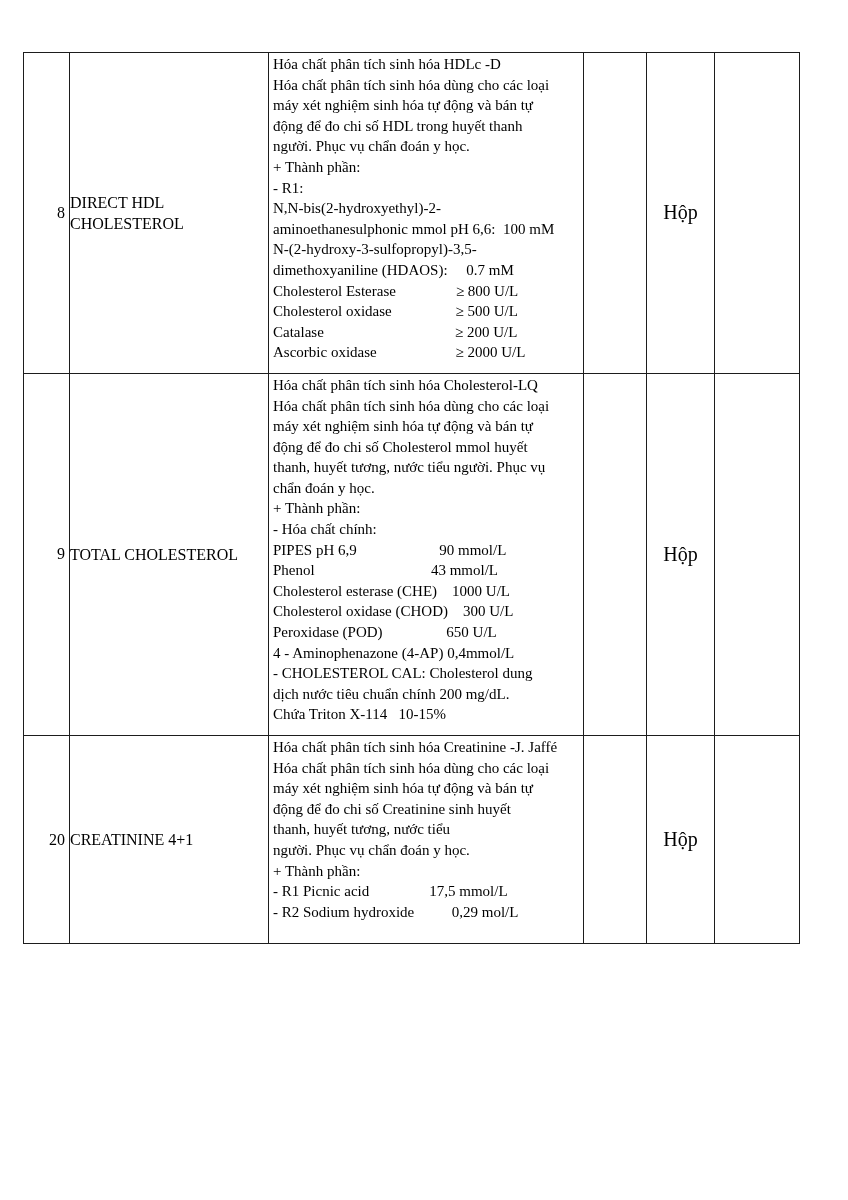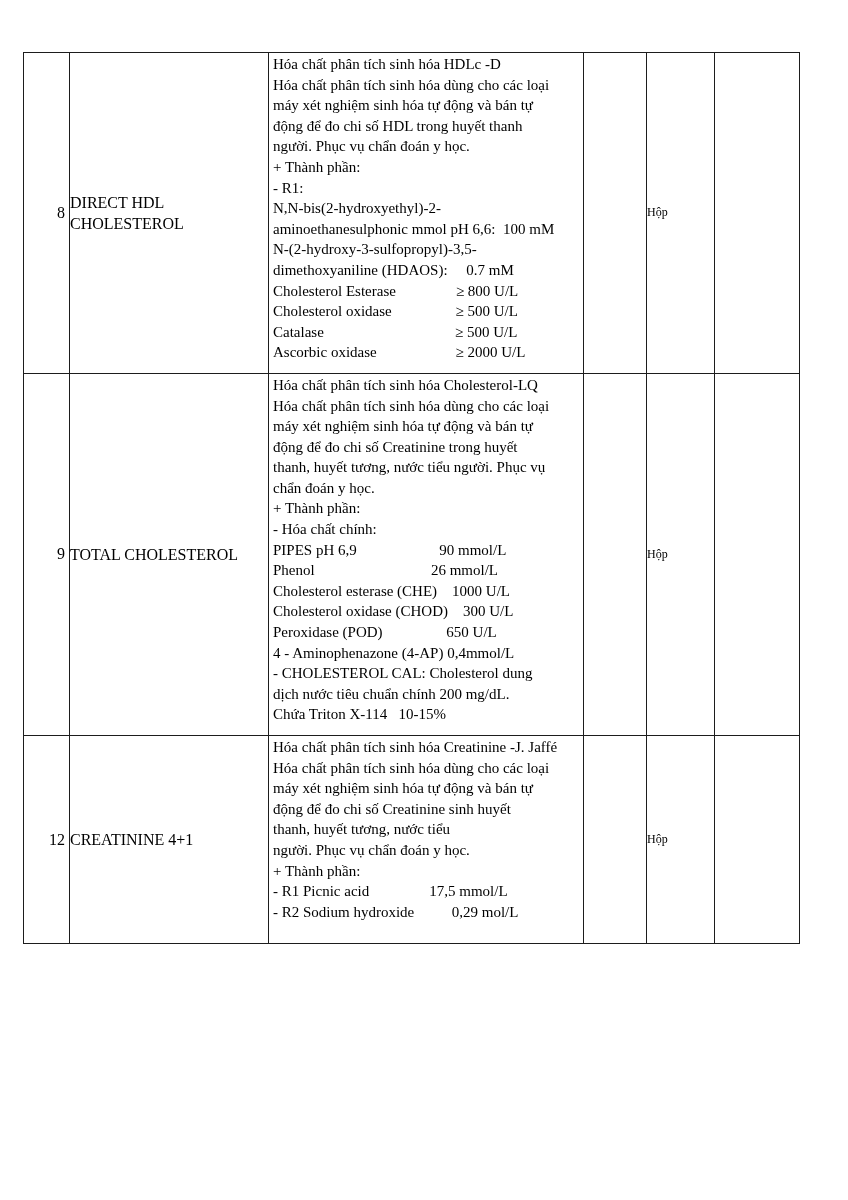--- a/index.html
+++ b/index.html
@@ -41,21 +41,21 @@
   }
   td.cell-name { font-size: 16px; }
   .name-line { line-height: 21px; }
   td.cell-desc { vertical-align: top; padding: 1px 2px 10px 4px; }
   .desc-line {
     font-size: 15px;
     line-height: 20.6px;
     white-space: pre-wrap;
     word-break: normal;
   }
-  td.cell-unit { font-size: 12px; margin-top: 28px; }
+  td.cell-unit { text-align: center; font-size: 20px; margin-top: 28px; }
   td.cell-blank { background: #ffffff; }
 </style>
 </head>
 <body>
 
 <div class="page">
   <table class="reagent-table">
     <colgroup>
       <col class="c-index">
       <col class="c-name">
@@ -78,57 +78,57 @@
             <div class="desc-line">động để đo chi số HDL trong huyết thanh</div>
             <div class="desc-line">người. Phục vụ chẩn đoán y học.</div>
             <div class="desc-line">+ Thành phần:</div>
             <div class="desc-line">- R1:</div>
             <div class="desc-line">N,N-bis(2-hydroxyethyl)-2-</div>
             <div class="desc-line">aminoethanesulphonic mmol pH 6,6:  100 mM</div>
             <div class="desc-line">N-(2-hydroxy-3-sulfopropyl)-3,5-</div>
             <div class="desc-line">dimethoxyaniline (HDAOS):     0.7 mM</div>
             <div class="desc-line">Cholesterol Esterase                ≥ 800 U/L</div>
             <div class="desc-line">Cholesterol oxidase                 ≥ 500 U/L</div>
-            <div class="desc-line">Catalase                                   ≥ 500 U/L</div>
+            <div class="desc-line">Catalase                                   ≥ 200 U/L</div>
             <div class="desc-line">Ascorbic oxidase                     ≥ 2000 U/L</div>
           </td>
           <td class="cell-blank"></td>
           <td class="cell-unit">Hộp</td>
           <td class="cell-blank"></td>
         </tr>
         <tr class="row-1">
           <td class="cell-index">9</td>
           <td class="cell-name">
             <div class="name-line">TOTAL CHOLESTEROL</div>
           </td>
           <td class="cell-desc">
             <div class="desc-line">Hóa chất phân tích sinh hóa Cholesterol-LQ</div>
             <div class="desc-line">Hóa chất phân tích sinh hóa dùng cho các loại</div>
             <div class="desc-line">máy xét nghiệm sinh hóa tự động và bán tự</div>
-            <div class="desc-line">động để đo chi số Creatinine trong huyết</div>
+            <div class="desc-line">động để đo chi số Cholesterol mmol huyết</div>
             <div class="desc-line">thanh, huyết tương, nước tiểu người. Phục vụ</div>
             <div class="desc-line">chẩn đoán y học.</div>
             <div class="desc-line">+ Thành phần:</div>
             <div class="desc-line">- Hóa chất chính:</div>
             <div class="desc-line">PIPES pH 6,9                      90 mmol/L</div>
-            <div class="desc-line">Phenol                               26 mmol/L</div>
+            <div class="desc-line">Phenol                               43 mmol/L</div>
             <div class="desc-line">Cholesterol esterase (CHE)    1000 U/L</div>
             <div class="desc-line">Cholesterol oxidase (CHOD)    300 U/L</div>
             <div class="desc-line">Peroxidase (POD)                 650 U/L</div>
             <div class="desc-line">4 - Aminophenazone (4-AP) 0,4mmol/L</div>
             <div class="desc-line">- CHOLESTEROL CAL: Cholesterol dung</div>
             <div class="desc-line">dịch nước tiêu chuẩn chính 200 mg/dL.</div>
             <div class="desc-line">Chứa Triton X-114   10-15%</div>
           </td>
           <td class="cell-blank"></td>
           <td class="cell-unit">Hộp</td>
           <td class="cell-blank"></td>
         </tr>
         <tr class="row-2">
-          <td class="cell-index">12</td>
+          <td class="cell-index">20</td>
           <td class="cell-name">
             <div class="name-line">CREATININE 4+1</div>
           </td>
           <td class="cell-desc">
             <div class="desc-line">Hóa chất phân tích sinh hóa Creatinine -J. Jaffé</div>
             <div class="desc-line">Hóa chất phân tích sinh hóa dùng cho các loại</div>
             <div class="desc-line">máy xét nghiệm sinh hóa tự động và bán tự</div>
             <div class="desc-line">động để đo chi số Creatinine sinh huyết</div>
             <div class="desc-line">thanh, huyết tương, nước tiểu</div>
             <div class="desc-line">người. Phục vụ chẩn đoán y học.</div>

